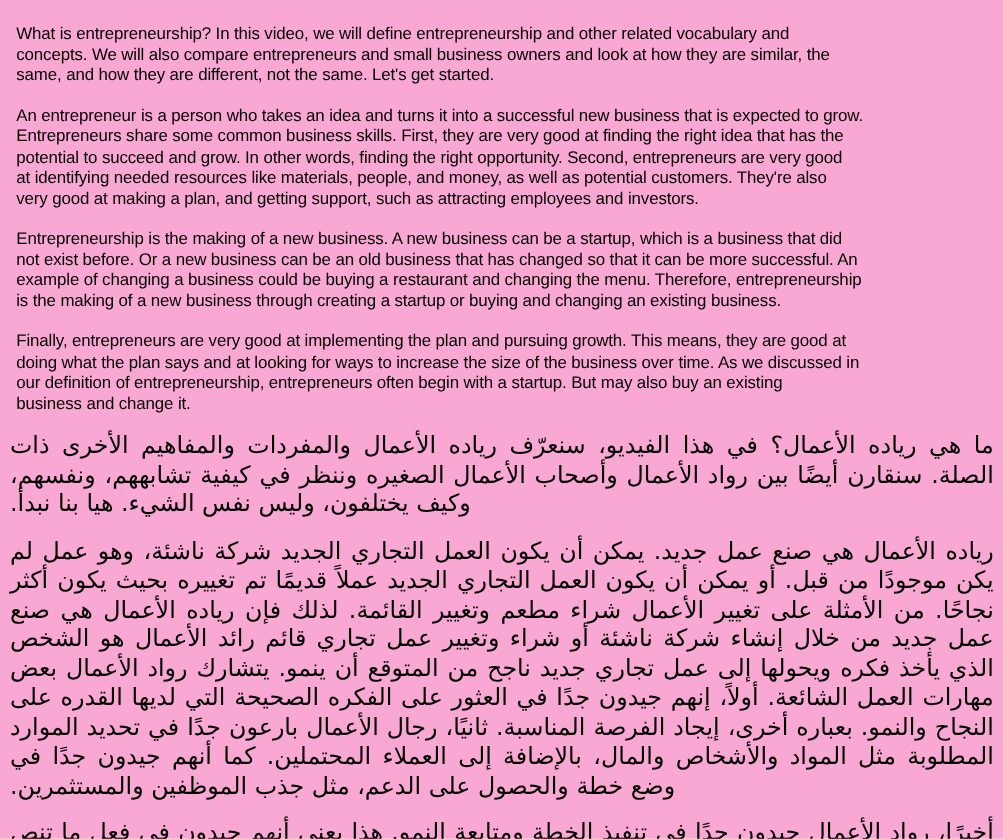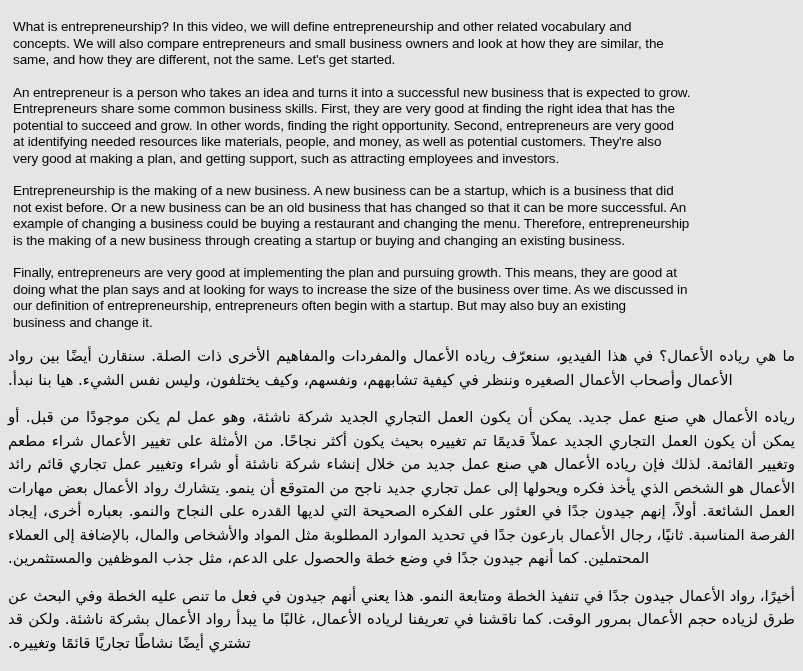--- a/index.html
+++ b/index.html
@@ -11,21 +11,21 @@
     height: 671px;
     background: #ffffff;
     color: #000000;
     overflow: hidden;
   }
   .page {
     box-sizing: border-box;
     width: 803px;
     height: 671px;
     padding: 19px 8px 0 13px;
-    background: #e5e5e5;
+    background: #f9a8d4;
   }
   
   .english {
     width: 765px;
   }
   .english p {
     font-family: "Liberation Sans", sans-serif;
     font-size: 13.5px;
     line-height: 16.5px;
     color: #000000;
@@ -37,21 +37,21 @@
     margin-bottom: 0;
   }
   
   .arabic {
     margin-top: 14px;
     margin-left: -5px;       
     width: 787px;
   }
   .arabic p {
     font-family: "DejaVu Sans", sans-serif;
-    font-size: 15px;
+    font-size: 19px;
     line-height: 23.5px;
     color: #000000;
     direction: rtl;
     unicode-bidi: embed;
     text-align: justify;
     text-align-last: left;   
     margin: 0 0 14px 0;
   }
   .arabic p:last-child {
     margin-bottom: 0;

